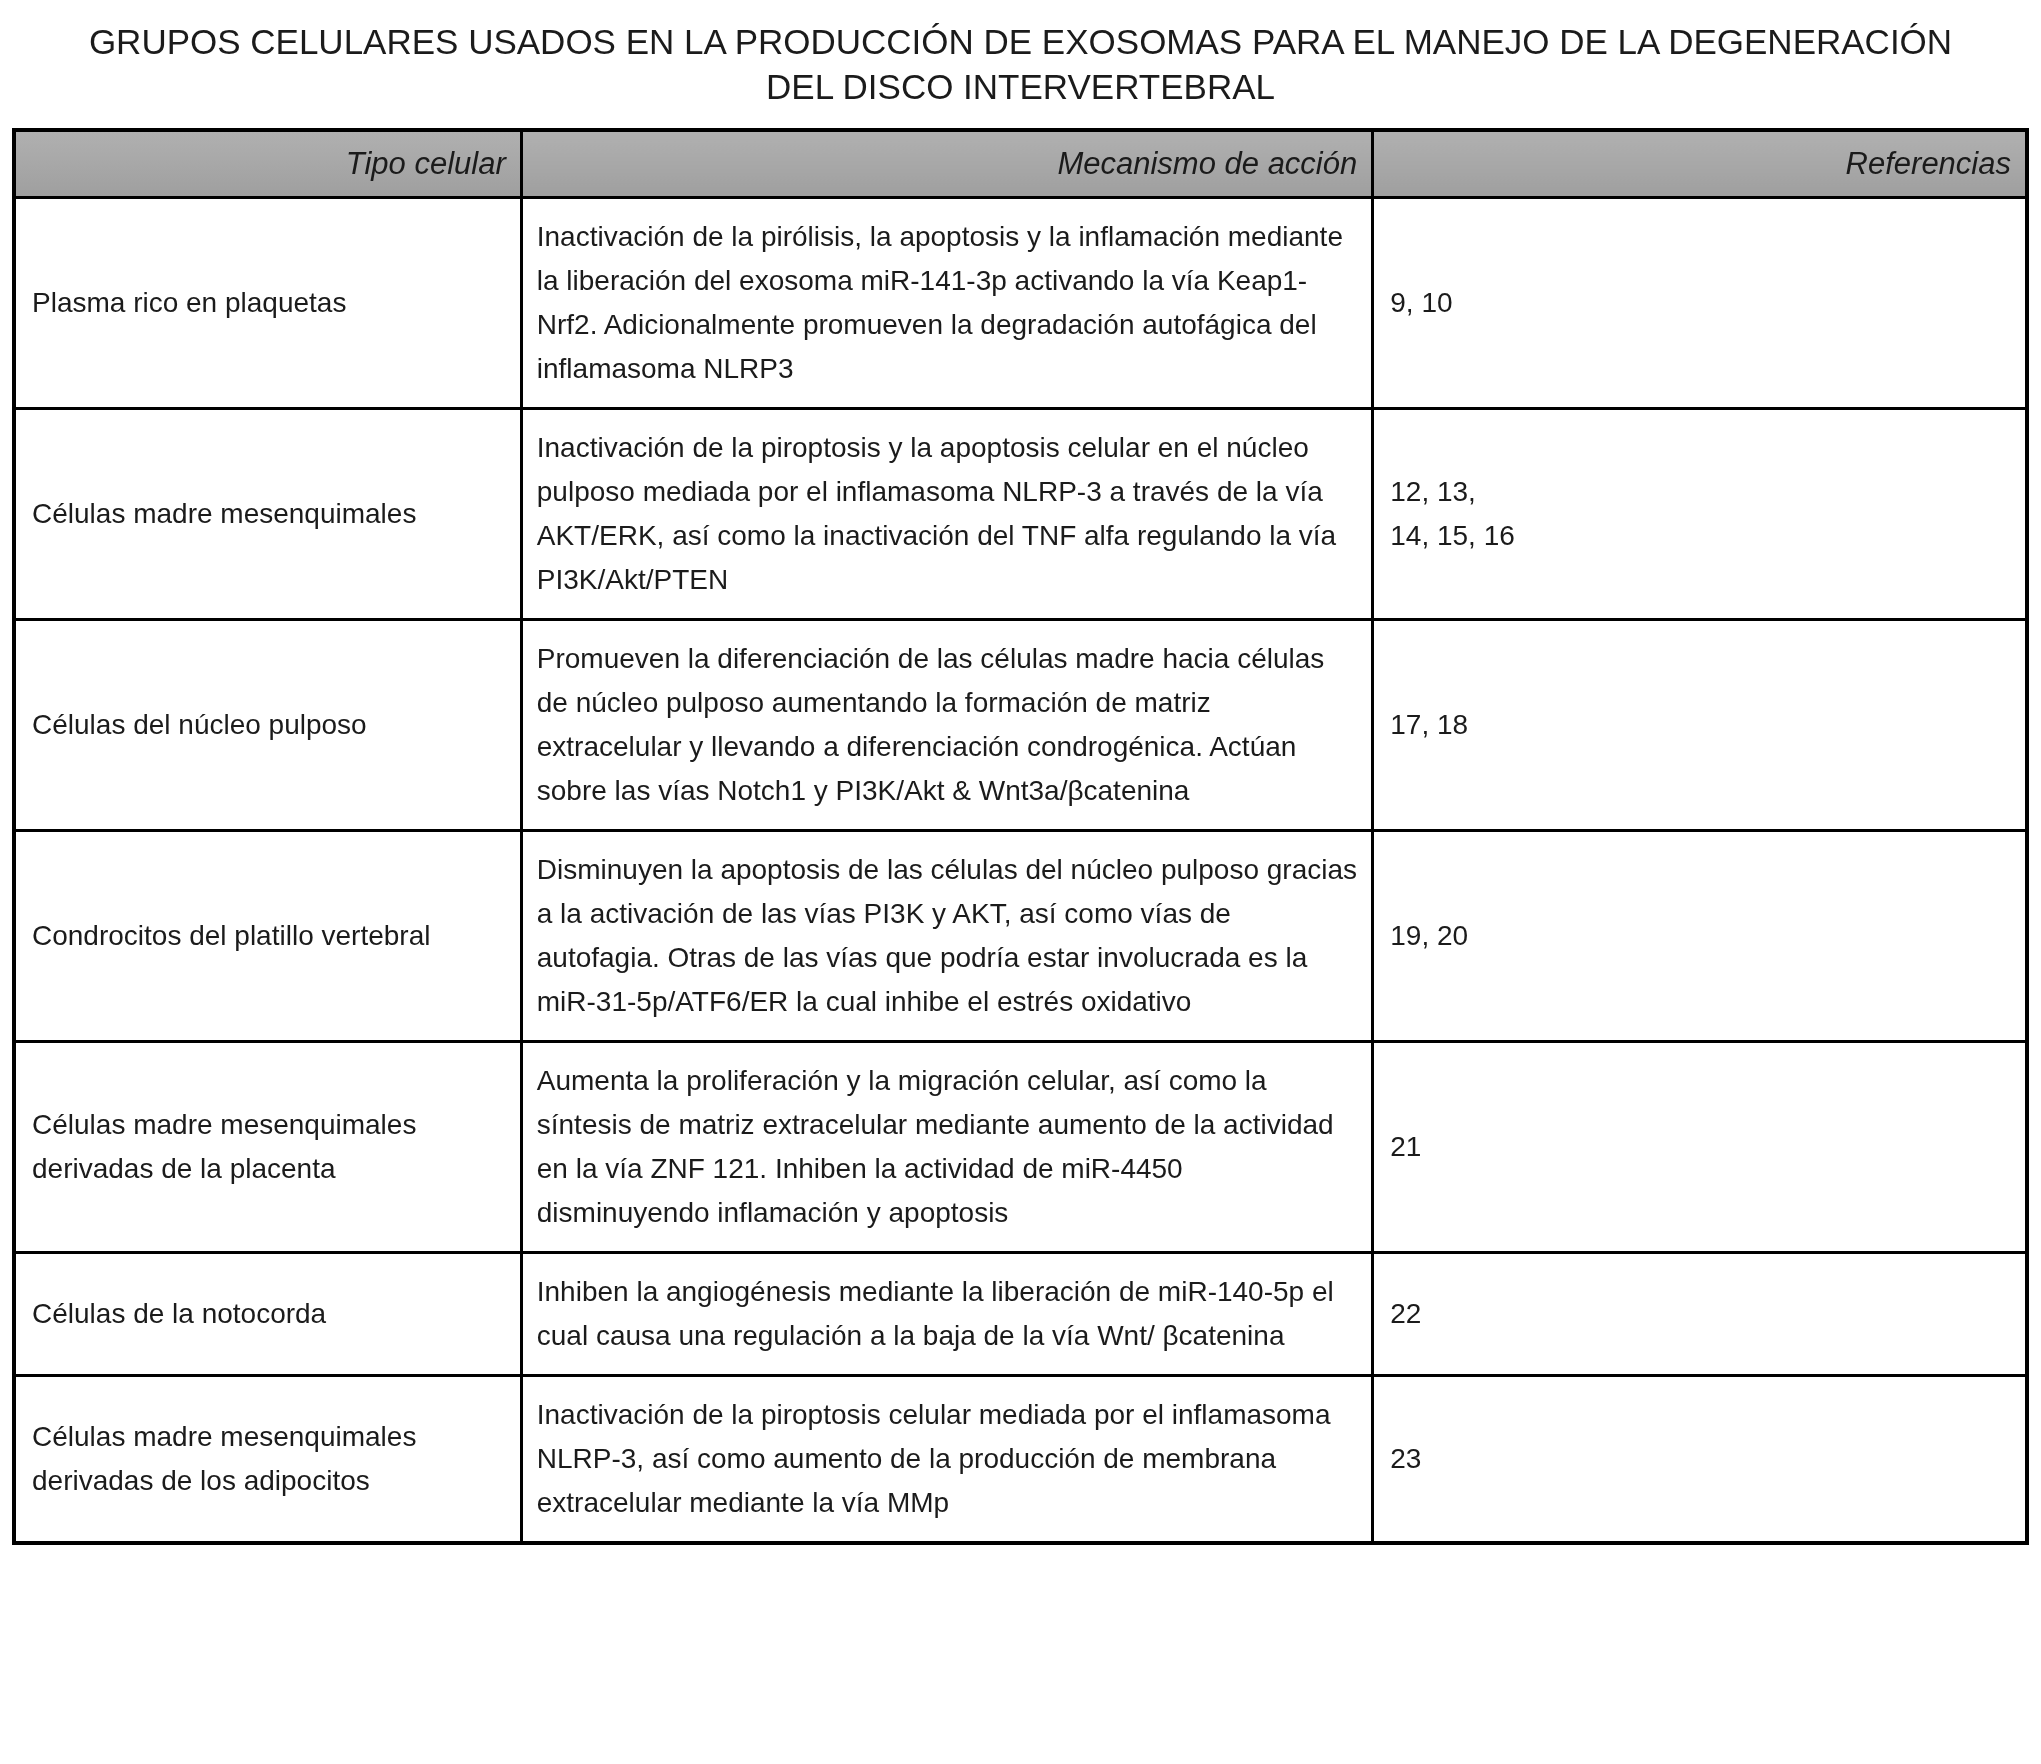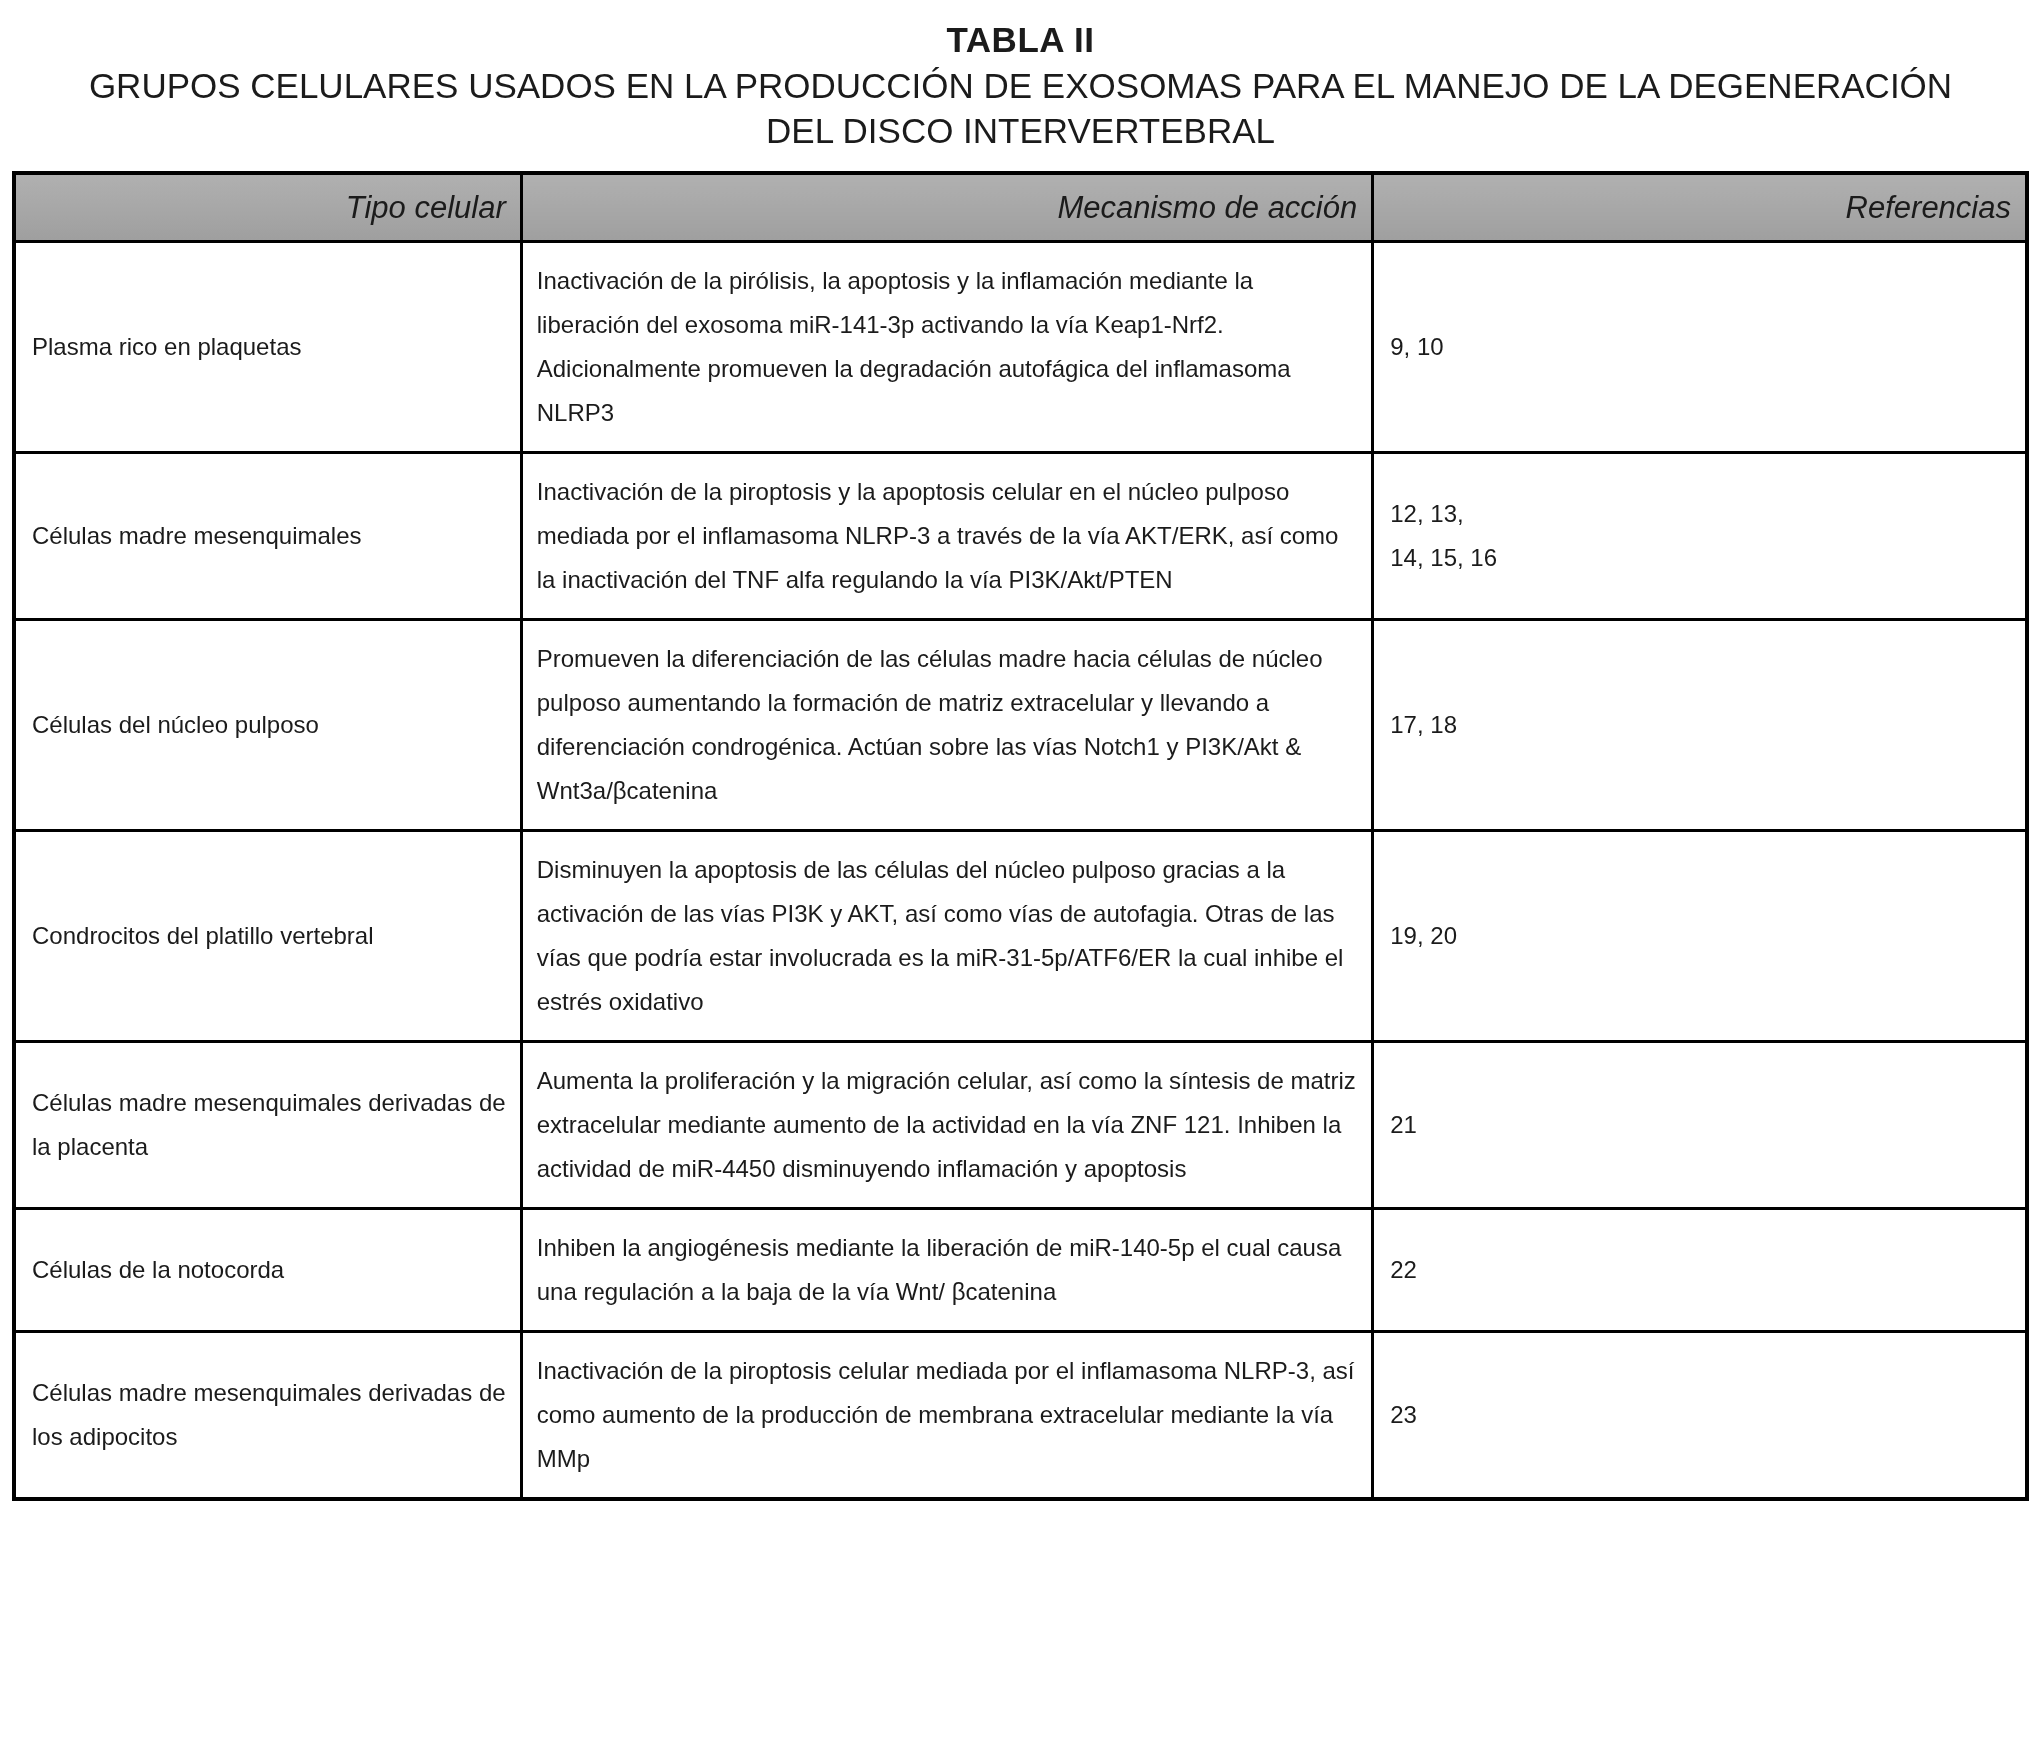--- a/index.html
+++ b/index.html
@@ -49,37 +49,36 @@
     font-weight:400;
     font-size:31px;
     height:68px;
     padding:10px 14px;
     vertical-align:middle;
   }
   th.h-center { text-align:right; }
   th.h-left   { text-align:right; padding-left:16px; }
 
   .tbl td {
-    font-size:24px;
+    font-size:28px;
     line-height:44px;
     padding:16px 14px;
     vertical-align:middle;
     margin-top:24px;
   }
   td.cell-tipo        { padding-left:16px; padding-right:10px; }
   td.cell-mecanismo   { padding-left:14px; padding-right:14px; }
   td.cell-referencias { padding-left:16px; white-space:pre-line; }
 </style>
 </head>
 <body>
 
 <main class="page">
 
   <header class="titles">
-    <h1 class="title-main">TABLA II</h1>
     <h2 class="title-caption">GRUPOS CELULARES USADOS EN LA PRODUCCIÓN DE EXOSOMAS PARA EL MANEJO DE LA DEGENERACIÓN
 DEL DISCO INTERVERTEBRAL</h2>
   </header>
 
   <table class="tbl">
     <colgroup>
       <col class="c1">
       <col class="c2">
       <col class="c3">
     </colgroup>

